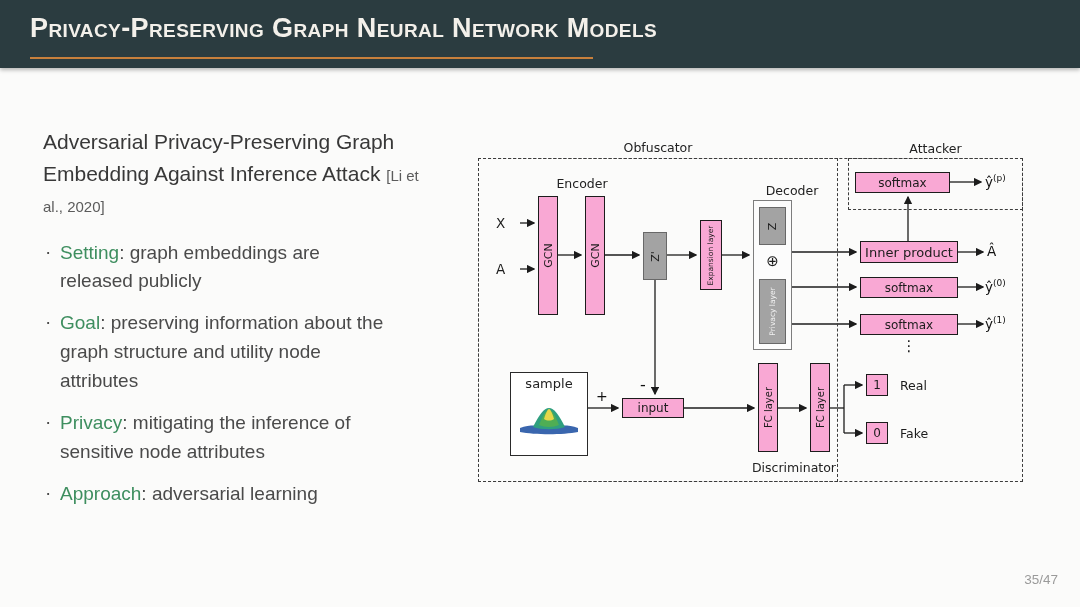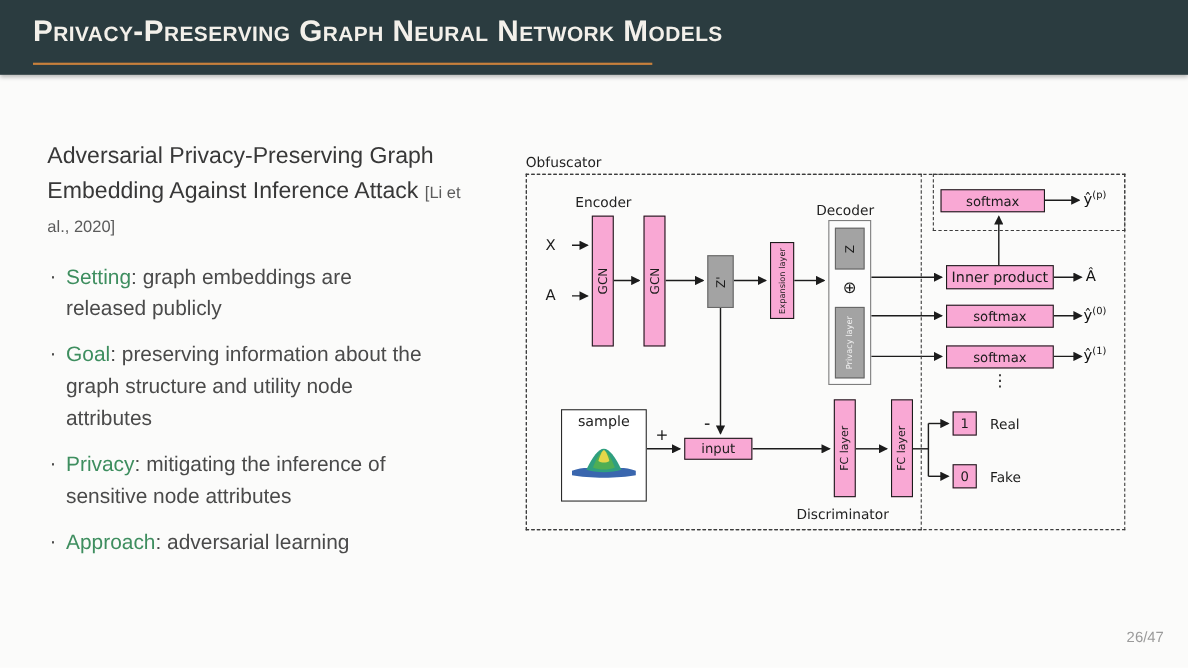--- a/index.html
+++ b/index.html
@@ -24,21 +24,21 @@
   
   .diagram { position:absolute; left:478px; top:140px; width:550px; height:352px; font-family:"DejaVu Sans",sans-serif; color:#1c1c1c; }
   .diagram .wires { position:absolute; left:0; top:0; }
   .abs { position:absolute; }
   .dashed { position:absolute; border:1.3px dashed #3c3c3c; }
   .dbox { position:absolute; border:1.4px solid #1c1c1c; background:#f9a8d4; display:flex; align-items:center; justify-content:center; }
   .softbox { border:1px solid #7d7d7d; background:#fcfcfc; }
   .gray { background:#a3a3a3; border:1px solid #686868; }
   .vtext { display:flex; align-items:center; justify-content:center; overflow:hidden; }
   .vtext span { transform:rotate(-90deg); white-space:nowrap; display:block; }
-  .rlabel { position:absolute; font-size:12.5px; color:#222; }
+  .rlabel { position:absolute; font-size:12.5px; color:#222; text-align:center; }
   .outlbl { position:absolute; font-size:13.5px; color:#111; }
   .outlbl sup { font-size:9px; }
   .sign { position:absolute; font-size:14px; color:#111; }
   .samplebox { position:absolute; border:1.2px solid #2a2a2a; background:#fff; display:flex; flex-direction:column; align-items:center; padding-top:3px; }
   .samplebox .slabel { font-size:13px; color:#222; margin-bottom:4px; }
 
   .pagenum { position:absolute; right:22px; bottom:20px; font-size:13.5px; color:#9a9a9a; }
 </style>
 </head>
 <body>
@@ -107,20 +107,21 @@
         <line x1="366" y1="245" x2="384" y2="245" marker-end="url(#arr)"></line>
         <line x1="366" y1="293" x2="384" y2="293" marker-end="url(#arr)"></line>
       </g>
     </svg>
 
     <div class="dashed" style="left:0;top:18px;width:545px;height:324px;"></div>
     <div class="dashed" style="left:0;top:18px;width:360px;height:324px;"></div>
     <div class="dashed" style="left:370px;top:18px;width:175px;height:52px;"></div>
 
     <div class="rlabel" style="left:0;top:0;width:360px;">Obfuscator</div>
+    <div class="rlabel" style="left:370px;top:1px;width:175px;">Attacker</div>
     <div class="rlabel" style="left:45px;top:36px;width:118px;">Encoder</div>
     <div class="rlabel" style="left:264px;top:43px;width:100px;">Decoder</div>
     <div class="rlabel" style="left:246px;top:320px;width:140px;">Discriminator</div>
 
     <div class="abs" style="left:18px;top:75px;font-size:13.5px;">X</div>
     <div class="abs" style="left:18px;top:121px;font-size:13.5px;">A</div>
 
     <div class="dbox vtext" style="left:60px;top:56px;width:20px;height:119px;font-size:11px;">
         <span>GCN</span>
       </div>
@@ -172,15 +173,15 @@
     <div class="dbox vtext" style="left:332px;top:223px;width:20px;height:89px;font-size:10px;">
         <span>FC layer</span>
       </div>
     <div class="dbox" style="left:388px;top:234px;width:22px;height:22px;font-size:12px;">1</div>
     <div class="abs" style="left:422px;top:238px;font-size:12.5px;">Real</div>
     <div class="dbox" style="left:388px;top:282px;width:22px;height:22px;font-size:12px;">0</div>
     <div class="abs" style="left:422px;top:286px;font-size:12.5px;">Fake</div>
 
   </section>
 
-  <div class="pagenum">26/47</div>
+  <div class="pagenum">35/47</div>
 
 </div>
 
 </body></html>

